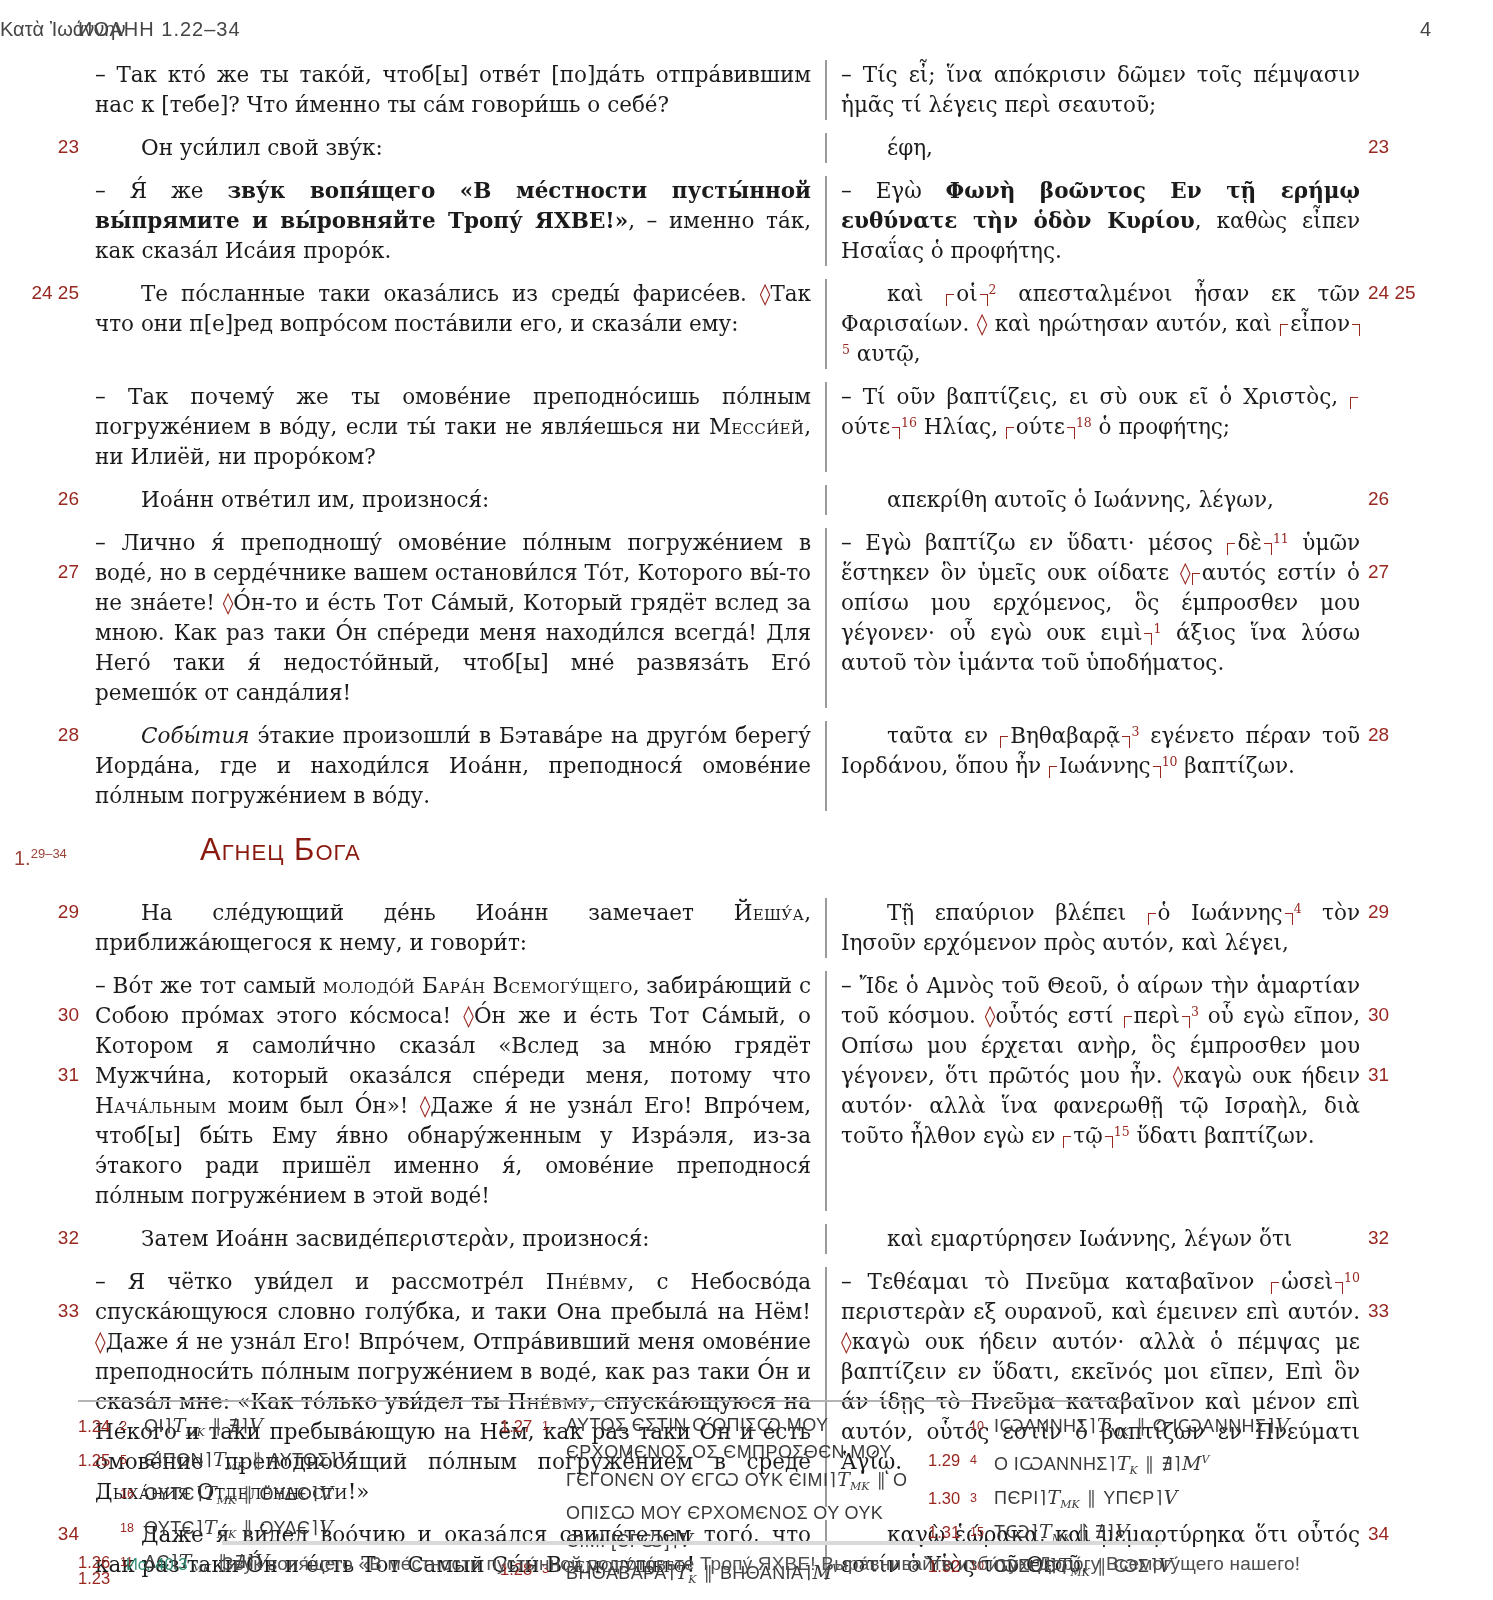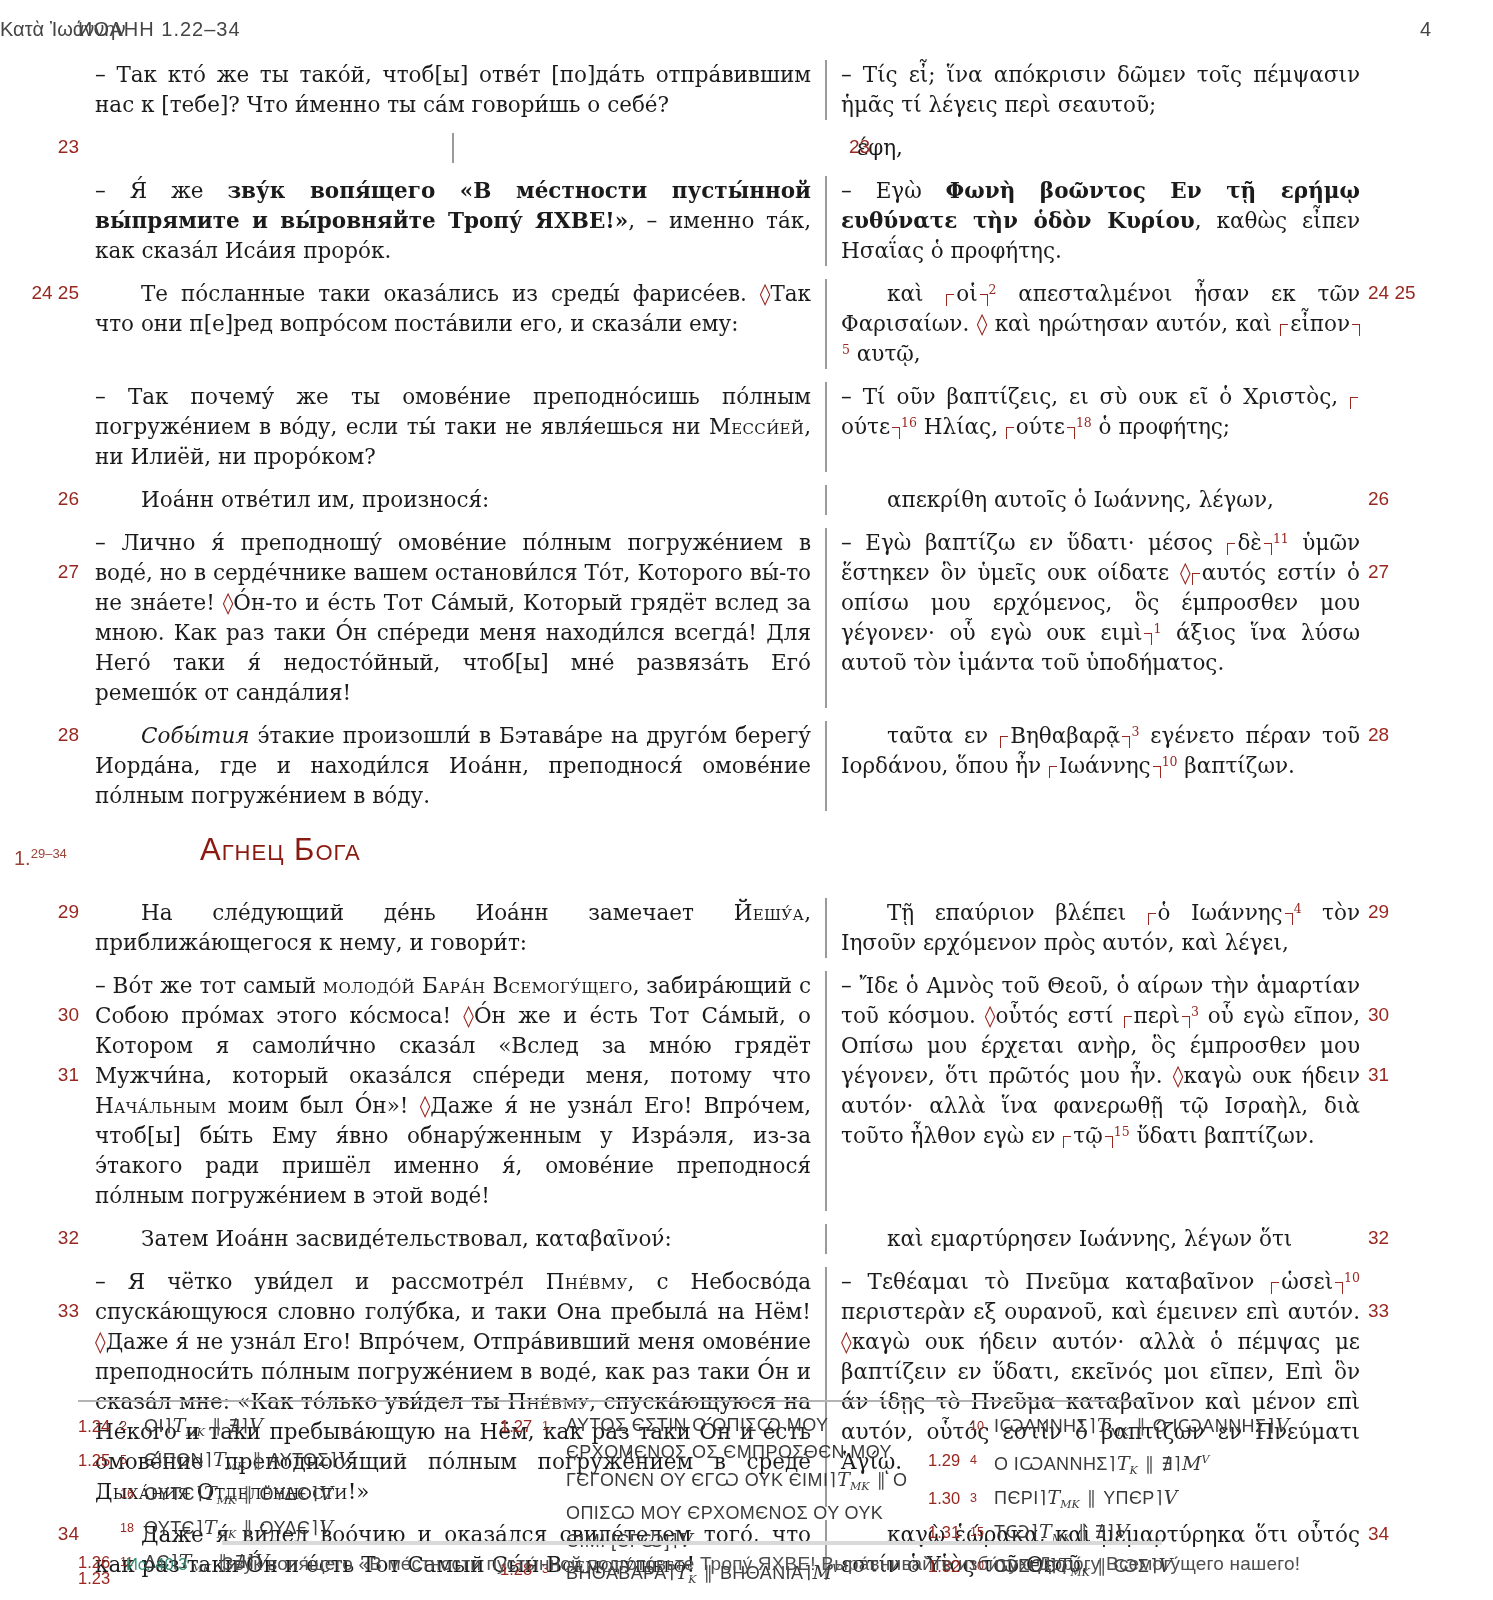--- a/index.html
+++ b/index.html
@@ -84,20 +84,21 @@
         <div class="divcell">
           <div class="divline"></div>
         </div>
         <div class="par"><span>– Τίς εἶ; ἵνα απόκρισιν δῶμεν τοῖς πέμψασιν ἡμᾶς τί λέγεις περὶ σεαυτοῦ;</span></div>
         <div class="numcell rgt"></div>
       </div>
       <div class="vrow ind">
         <div class="numcell lft">
           <span class="vnum" style="top: 3px;">23</span>
         </div>
+        <div class="par"><span>Он уси́лил свой зву́к:</span></div>
         <div class="divcell">
           <div class="divline"></div>
         </div>
         <div class="par"><span>έφη,</span></div>
         <div class="numcell rgt">
           <span class="vnum" style="top: 3px;">23</span>
         </div>
       </div>
       <div class="vrow">
         <div class="numcell lft"></div>
@@ -198,21 +199,21 @@
         <div class="par"><span>– Ἴδε ὁ Αμνὸς τοῦ Θεοῦ, ὁ αίρων τὴν ἁμαρτίαν τοῦ κόσμου. </span><span class="seg-mk">◊</span><span>οὗτός εστί </span><span class="op">⌜</span><span>περὶ</span><span class="cl">⌝</span><span class="seg-sup">3</span><span> οὗ εγὼ εῖπον, Οπίσω μου έρχεται ανὴρ, ὃς έμπροσθεν μου γέγονεν, ὅτι πρῶτός μου ἦν. </span><span class="seg-mk">◊</span><span>καγὼ ουκ ήδειν αυτόν· αλλὰ ἵνα φανερωθῇ τῷ Ισραὴλ, διὰ τοῦτο ἦλθον εγὼ εν </span><span class="op">⌜</span><span>τῷ</span><span class="cl">⌝</span><span class="seg-sup">15</span><span> ὕδατι βαπτίζων.</span></div>
         <div class="numcell rgt">
           <span class="vnum" style="top: 33px;">30</span>
           <span class="vnum" style="top: 93px;">31</span>
         </div>
       </div>
       <div class="vrow ind">
         <div class="numcell lft">
           <span class="vnum" style="top: 3px;">32</span>
         </div>
-        <div class="par"><span>Затем Иоа́нн засвиде́тельствовал, καταβαῖνον́:</span></div>
+        <div class="par"><span>Затем Иоа́нн засвиде́περιστερὰν, произнося́:</span></div>
         <div class="divcell">
           <div class="divline"></div>
         </div>
         <div class="par"><span>καὶ εμαρτύρησεν Ιωάννης, λέγων ὅτι</span></div>
         <div class="numcell rgt">
           <span class="vnum" style="top: 3px;">32</span>
         </div>
       </div>
       <div class="vrow">
         <div class="numcell lft">

